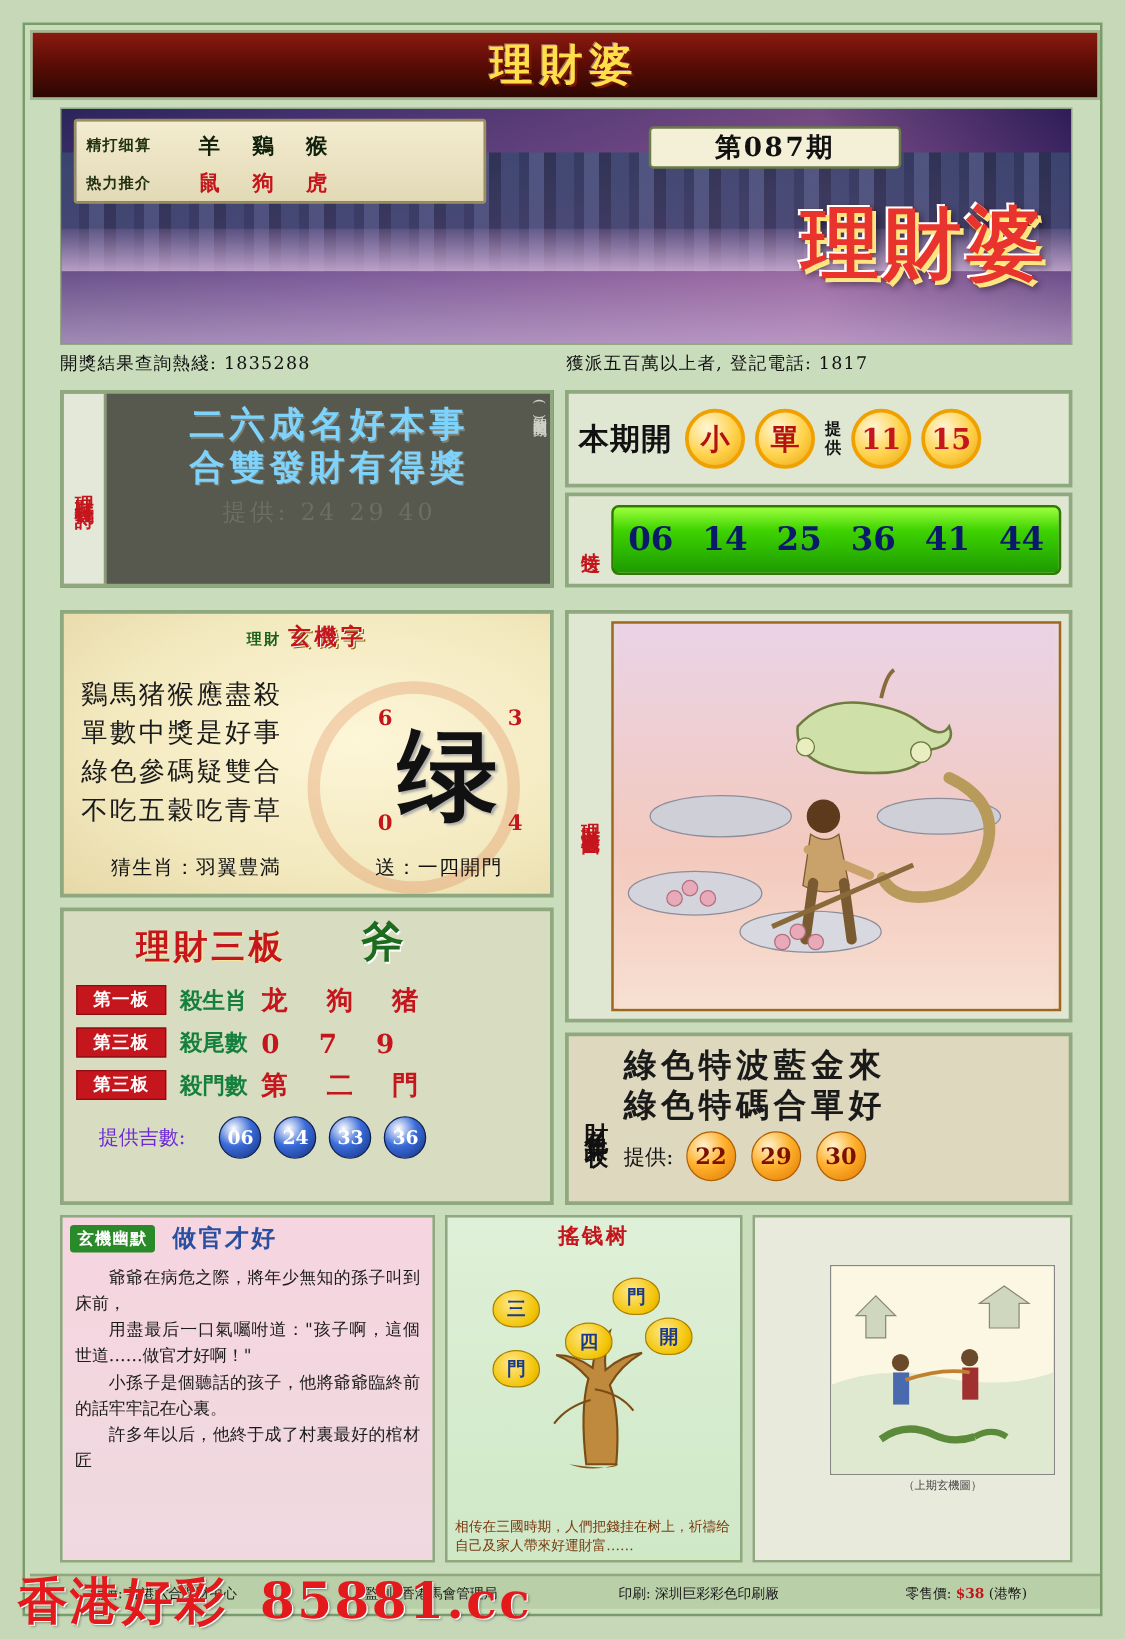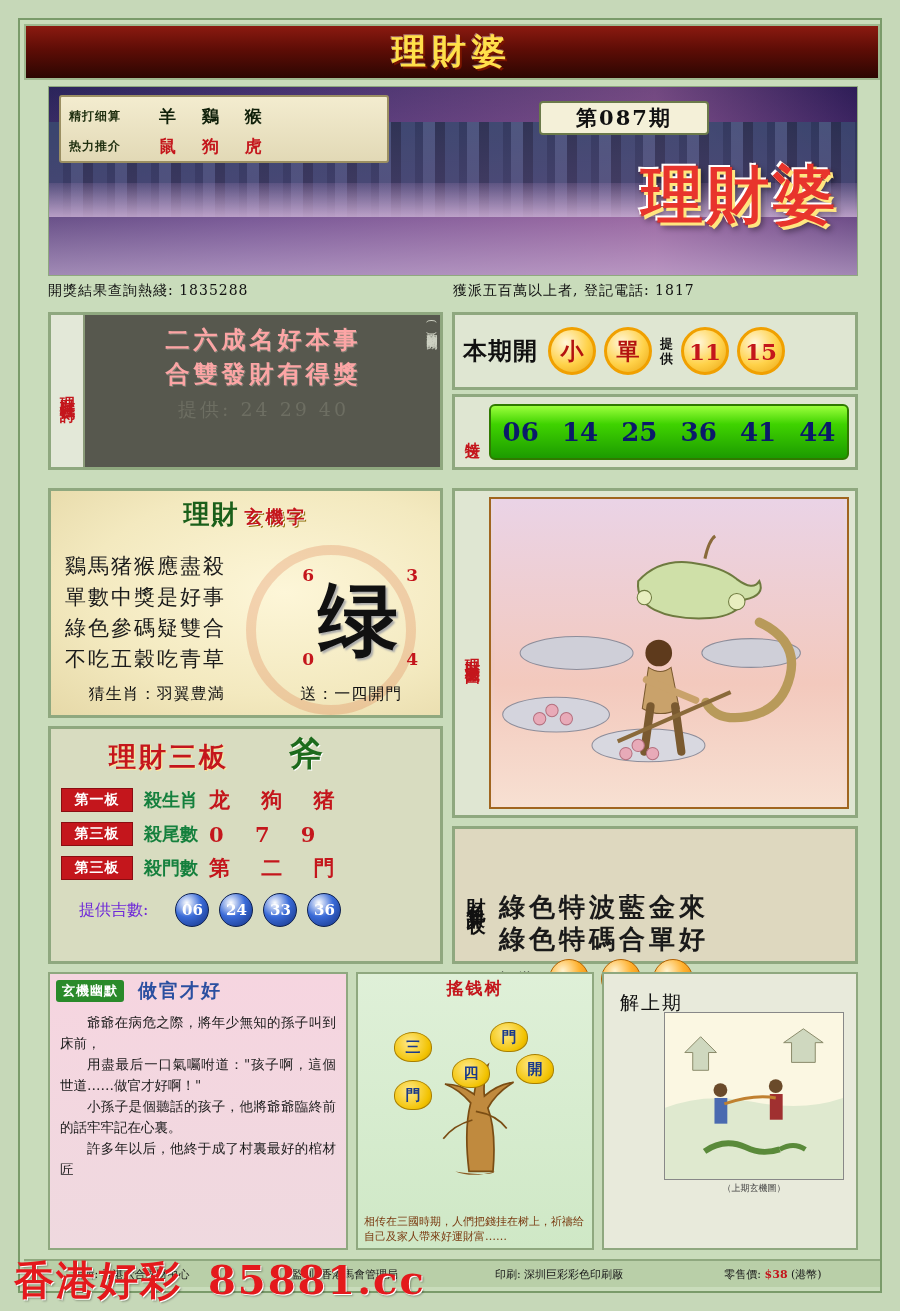--- a/index.html
+++ b/index.html
@@ -59,21 +59,21 @@
     background: linear-gradient(180deg,#f3eccf,#e2d9b6);
     border:2px solid #9b8f62; border-radius:3px;
     padding:4px 8px;
     font-family:"DejaVu Serif", serif;
   }
   .hero-row { display:flex; align-items:center; height:30px; }
   .hero-row .tag { font-size:12px; font-weight:bold; color:#203010; letter-spacing:1px; width:90px;}
   .hero-row .animals { font-size:17px; font-weight:bold; color:#10200a; letter-spacing:10px;}
   .hero-row.red .animals { color:#c4161c; }
   .issue-box {
-    position:absolute; left:490px; top:14px; width:170px; height:34px;
+    position:absolute; left:470px; top:14px; width:202px; height:34px;
     background:#f4f0d8; border:2px solid #6b7a4a; border-radius:4px;
     display:flex; align-items:center; justify-content:center;
     font-family:"DejaVu Serif", serif; font-size:21px; font-weight:bold; color:#111;
     letter-spacing:2px;
   }
   .hero-logo {
     position:absolute; right:18px; top:66px;
     font-family:"DejaVu Serif", serif;
     font-size:62px; font-weight:bold; letter-spacing:4px;
     color:#e8342c;
@@ -99,22 +99,22 @@
   .poem .side {
     width:34px; background:#e3e8d8; border-right:2px solid #8a9a78;
     display:flex; align-items:center; justify-content:center;
   }
   .poem .side span {
     writing-mode: vertical-rl; font-family:"DejaVu Serif",serif;
     font-size:15px; font-weight:bold; color:#c4161c; letter-spacing:3px;
   }
   .poem .body { flex:1; position:relative; padding:8px 4px 4px 6px; }
   .poem .line {
-    font-family:"DejaVu Serif", serif; font-size:24px; font-weight:bold;
-    color:#fca5a5; letter-spacing:4px; text-align:center;
+    font-family:"DejaVu Serif", serif; font-size:28px; font-weight:bold;
+    color:#7dd3fc; letter-spacing:4px; text-align:center;
     text-shadow: 1px 1px 0 #7f8074;
     line-height:34px;
   }
   .poem .hint {
     text-align:center; font-family:"DejaVu Serif",serif; font-size:19px;
     color:#6d6e62; letter-spacing:3px; margin-top:6px;
   }
   .poem .vnote {
     position:absolute; right:2px; top:4px; writing-mode: vertical-rl;
     font-size:11px; color:#cfd2c4; letter-spacing:1px; height:140px;
@@ -162,27 +162,27 @@
   }
 
   
   .xuanji {
     position:absolute; left:28px; top:468px; width:395px; height:230px;
     background: radial-gradient(ellipse at 60% 45%, #fdf6d8 0%, #f3e9bf 60%, #e6d9a8 100%);
     border:3px solid #8fa87f;
     overflow:hidden;
   }
   .xuanji .title { text-align:center; padding-top:6px; }
-  .xuanji .t1 { font-family:"DejaVu Serif",serif; font-size:26px; font-weight:bold; color:#1a5f1a; letter-spacing:2px;}
+  .xuanji .t1 { font-family:"DejaVu Serif",serif; font-size:12px; font-weight:bold; color:#1a5f1a; letter-spacing:2px;}
   .xuanji .t2 {
     font-family:"DejaVu Serif",serif; font-size:18px; font-weight:bold; color:#c4161c;
     letter-spacing:3px; text-shadow:1px 1px 0 #fff, 2px 2px 0 #8a6a00;
   }
   .xuanji .poem4 {
-    position:absolute; left:14px; top:60px; width:200px;
+    position:absolute; left:14px; top:49px; width:200px;
     font-family:"DejaVu Serif",serif; font-size:21px; color:#1a1a1a; line-height:31px;
     letter-spacing:2px;
   }
   .bigchar {
     position:absolute; right:42px; top:76px;
     font-family:"DejaVu Serif",serif; font-size:80px; font-weight:bold; color:#111;
     text-shadow:2px 2px 2px #aaa;
   }
   .corner { position:absolute; font-family:"DejaVu Serif",serif; font-size:17px; color:#c4161c; font-weight:bold;}
   .c-tl{ right:126px; top:74px;} .c-tr{ right:22px; top:74px;}
@@ -257,21 +257,21 @@
     position:absolute; left:432px; top:806px; width:406px; height:138px;
     background:#ded8bf; border:3px solid #8fa87f; display:flex;
   }
   .rtext .vtag {
     width:44px; display:flex; align-items:center; justify-content:center;
   }
   .rtext .vtag span {
     writing-mode:vertical-rl; font-family:"DejaVu Serif",serif;
     font-size:19px; font-weight:bold; color:#111; letter-spacing:6px;
   }
-  .rtext .rbody { flex:1; padding-top:18px;margin-top:44px; }
+  .rtext .rbody { flex:1; padding-top:8px; }
   .rline {
     font-family:"DejaVu Serif",serif; font-size:26px; font-weight:bold;
     color:#1a1a1a; letter-spacing:4px; line-height:32px;
   }
   .rfoot { display:flex; align-items:center; margin-top:4px; }
   .rfoot .lab { font-family:"DejaVu Serif",serif; font-size:17px; color:#111; margin-right:4px;}
   .oball {
     width:40px; height:40px; border-radius:50%; margin:0 6px;
     background: radial-gradient(circle at 34% 28%, #fff3cf 0%, #ffb12e 45%, #e07800 100%);
     color:#7a1000; font-family:"DejaVu Serif",serif; font-size:18px; font-weight:bold;
@@ -566,21 +566,20 @@
     </svg>
     <div class="tleaf" style="left:36px; top:58px;">三</div>
     <div class="tleaf" style="left:132px; top:48px;">門</div>
     <div class="tleaf" style="left:94px; top:84px;">四</div>
     <div class="tleaf" style="left:158px; top:80px;">開</div>
     <div class="tleaf" style="left:36px; top:106px;">門</div>
     <div class="tfoot">相传在三國時期，人們把錢挂在树上，祈禱给自己及家人帶來好運財富……</div>
   </div>
 
   <div class="last">
-    <div class="ltitle">解上期</div>
     <div class="lpic">
       <svg viewBox="0 0 180 168" width="100%" height="100%">
         <rect width="180" height="168" fill="#fbf7e2"></rect>
         <path d="M0 96 q40-16 90-6 q50 10 90-4 v82 H0z" fill="#dfe9cf"></path>
         <path d="M20 40 l16-16 l16 16 h-8 v18 h-16 v-18z" fill="#cfd8bf" stroke="#8a8a6a"></path>
         <path d="M120 30 l20-14 l20 14 h-8 v20 h-24 v-20z" fill="#cfd8bf" stroke="#8a8a6a"></path>
         <circle cx="56" cy="78" r="7" fill="#6a4a2a"></circle>
         <rect x="50" y="86" width="13" height="26" fill="#4a6ab0"></rect>
         <circle cx="112" cy="74" r="7" fill="#6a4a2a"></circle>
         <rect x="106" y="82" width="13" height="26" fill="#a03030"></rect>

